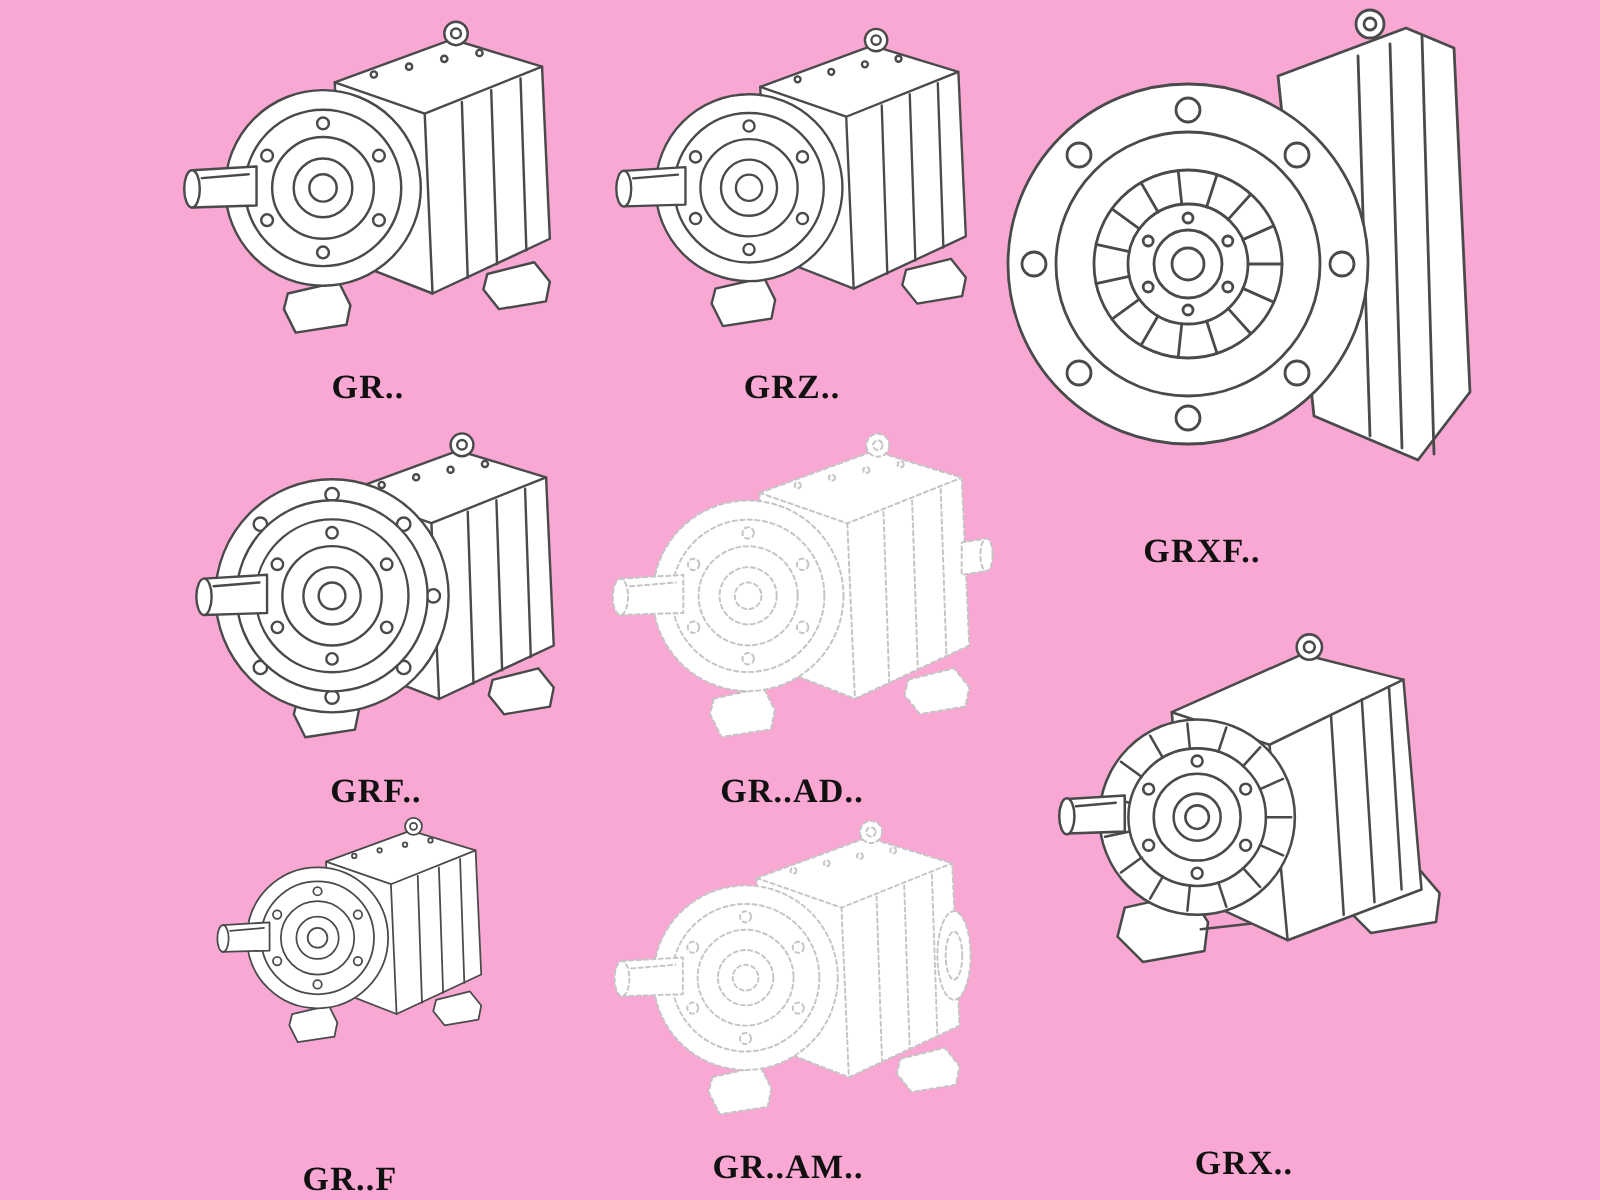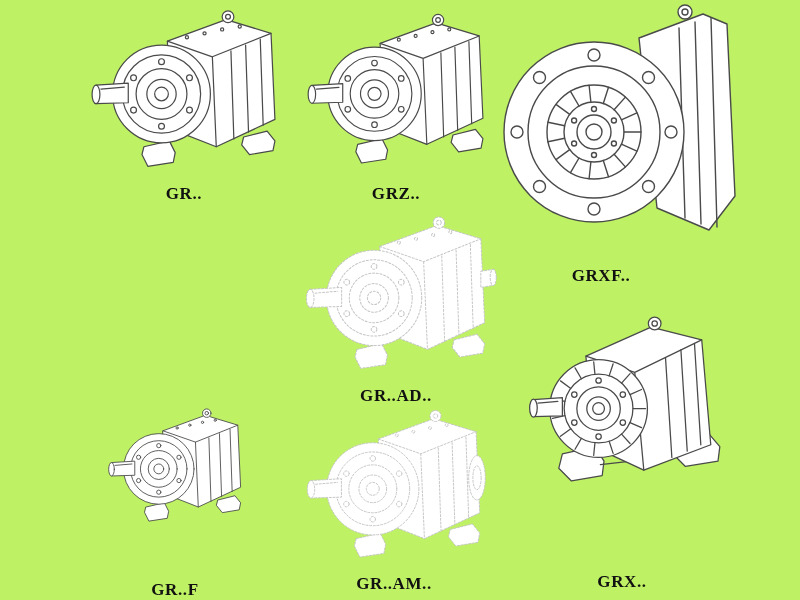--- a/index.html
+++ b/index.html
@@ -1,17 +1,17 @@
 <!DOCTYPE html>
 <html><head>
 <meta charset="utf-8">
 <style>
   * { margin:0; padding:0; box-sizing:border-box; }
   html,body { width:800px; height:600px; background:#ffffff; overflow:hidden; }
-  .canvas { position:relative; width:800px; height:600px; background:#bef264;
+  .canvas { position:relative; width:800px; height:600px; background:#f9a8d4;
             font-family:"Liberation Serif", serif; }
   .cell { position:absolute; display:flex; flex-direction:column; align-items:center; }
   .unit { display:block; stroke-linejoin:round; stroke-linecap:round; }
   .dark  { color:#4a4a4a; stroke-width:1.25; }
   .big   { stroke-width:1.4; }
   .light { color:#c5c5c5; stroke-width:1.05; stroke-dasharray:2.2 1.8; }
   .lbl { font-weight:700; font-size:17px; letter-spacing:0.6px; color:#111111;
          margin-top:4px; text-align:center; width:100%; }
   .nudge-grxf { padding-right:76px; }
   .nudge-grx  { padding-right:40px; }
@@ -172,20 +172,26 @@
     <figcaption class="lbl">GRZ..</figcaption>
   </figure>
 
   <figure class="cell" style="left:488px; top:0px; width:302px; height:296px;">
     <svg class="unit dark big" style="height:262px; width:100%;" viewBox="0 0 300 262">
         <use href="#unit-grxf"></use>
       </svg>
     <figcaption class="lbl nudge-grxf">GRXF..</figcaption>
   </figure>
 
+  <figure class="cell" style="left:82px; top:210px; width:212px; height:200px;">
+    <svg class="unit dark" style="height:172px; width:100%;" viewBox="0 0 214 180">
+        <use href="#unit-flange"></use>
+      </svg>
+    <figcaption class="lbl">GRF..</figcaption>
+  </figure>
 
   <figure class="cell" style="left:294px; top:210px; width:204px; height:200px;align-items:center;">
     <svg class="unit light" style="height:172px; width:100%;" viewBox="0 0 214 180">
         <use href="#unit-adapter"></use>
       </svg>
     <figcaption class="lbl">GR..AD..</figcaption>
   </figure>
 
   <figure class="cell" style="left:69px; top:404px; width:212px; height:196px;gap:45px;">
     <svg class="unit dark" style="height:166px; width:100%;" viewBox="0 0 214 180">

